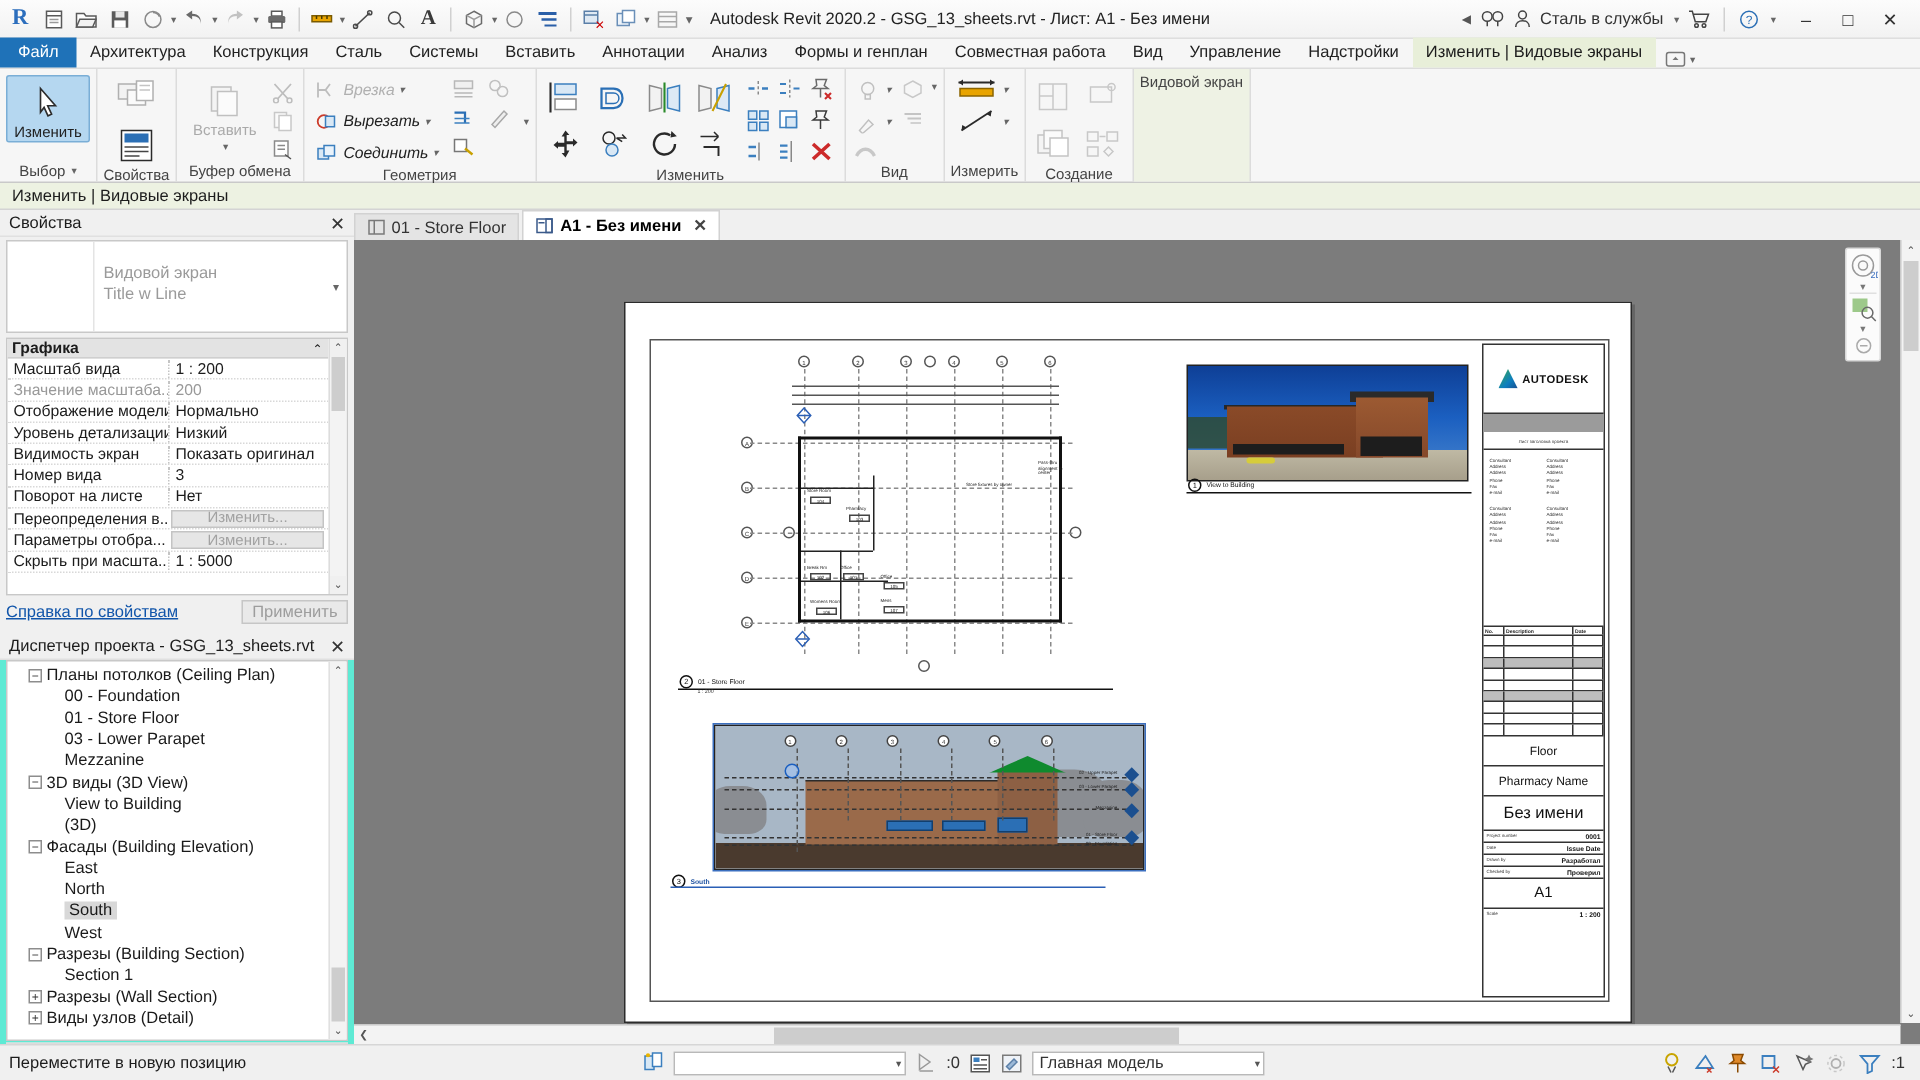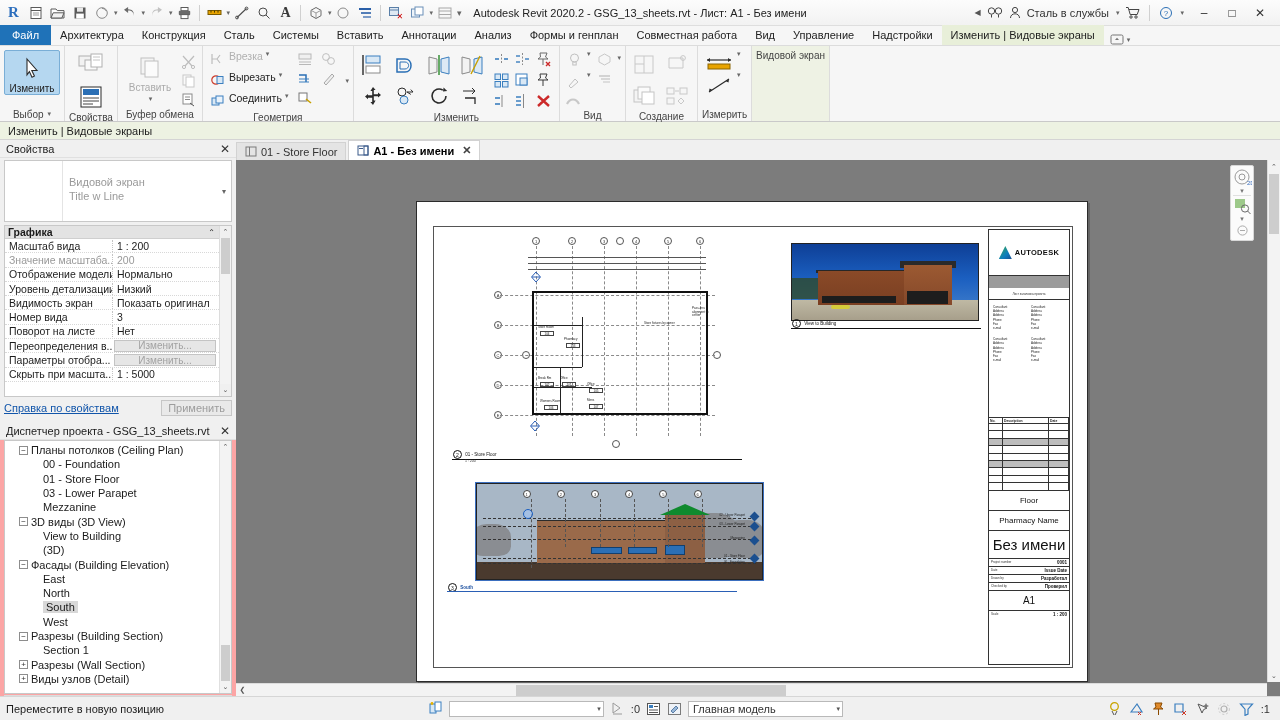--- a/index.html
+++ b/index.html
@@ -69,21 +69,21 @@
   }
   .big-btn {
     width: 56px; display: flex; flex-direction: column; align-items: center;
     padding: 2px 0 0 0; border-radius: 2px; font-size: 10px; color: #222; text-align: center;
     line-height: 11px;
   }
   .big-btn.sel { background: #b5d7f0; border: 1px solid #7aaed6; }
   .big-btn.disabled { color: #aaa; }
   .icon-sq { width: 30px; height: 30px; display:flex; align-items:center; justify-content:center; }
   .icon-sm { width: 18px; height: 18px; display:flex; align-items:center; justify-content:center; }
-  .small-row { display: flex; gap: 2px; height: 20px; padding: 0 2px; border-radius: 2px; font-size: 10.5px; color: #222; }
+  .small-row { display: flex; align-items: center; gap: 2px; height: 20px; padding: 0 2px; border-radius: 2px; font-size: 10.5px; color: #222; font-style: italic; }
   .small-row.disabled { color: #b0b0b0; }
   .icon-col { display: flex; flex-direction: column; gap: 1px; }
   .icon-grid3 { display: grid; grid-template-columns: repeat(3, 20px); grid-auto-rows: 20px; gap: 1px; }
 
   
   .optionsbar {
     position: absolute; top: 122px; left: 0; width: 1280px; height: 18px;
     background: #edf2e2; border-bottom: 1px solid #d4d4d4;
     display: flex; align-items: center; padding-left: 8px; font-size: 11px; color: #1c1c1c;
   }
@@ -135,21 +135,21 @@
   .vscroll .track { flex: 1; }
 
   .prop-footer { display: flex; align-items: center; margin: 3px 4px 0 4px; height: 16px; }
   .help-link { font-size: 11px; color: #1155aa; text-decoration: underline; }
   .apply-btn {
     margin-left: auto; height: 16px; padding: 0 6px; background: #e9e9e9; border: 1px solid #c6c6c6;
     font-size: 11px; color: #9d9d9d; display:flex; align-items:center;
   }
 
   
-  .browser { position: absolute; top: 422px; left: 0; width: 236px; height: 274px; background:#fca5a5; }
+  .browser { position: absolute; top: 422px; left: 0; width: 236px; height: 274px; background:#5eead4; }
   .tree { margin: 0 4px; background: #fff; border: 1px solid #c8c8c8; height: 254px; display:flex; }
   .tree-inner { flex: 1; padding-top: 2px; overflow: hidden; }
   .tnode { height: 14.3px; display: flex; align-items: center; font-size: 11px; white-space: nowrap; }
   .exp {
     width: 9px; height: 9px; border: 1px solid #8d8d8d; background:#fff; font-size: 8px; line-height: 7px;
     text-align: center; color: #333; margin-right: 3px; flex: none;
   }
   .tlabel.sel { background: #d8d8d8; padding: 0 3px; }
   .tree-scroll { width: 12px; background: #f3f3f3; border-left: 1px solid #e0e0e0; display:flex; flex-direction: column; }
   .tree-hscroll { margin: 1px 4px 0 4px; height: 13px; background: #f3f3f3; border: 1px solid #dcdcdc; display: flex; align-items: center; }
@@ -247,21 +247,21 @@
   .tb-sub { height: 12px; background: #9b9b9b; }
   .tb-slogan { height: 12px; display:flex; align-items:center; justify-content:center; font-size: 3px; color: #333; }
   .tb-consult { padding: 5px 4px; display: grid; grid-template-columns: 1fr 1fr; gap: 7px 4px; }
   .tb-cline { font-size: 3px; color: #222; line-height: 4.2px; }
   .tb-revhdr { display: grid; grid-template-columns: 14px 1fr 20px; font-size: 3.4px; font-weight: bold; border-bottom: 1px solid #333; }
   .tb-revhdr div { padding: 0.5px 1px; border-right: 1px solid #333; }
   .tb-revrow { display: grid; grid-template-columns: 14px 1fr 20px; height: 7.4px; border-bottom: 1px solid #333; }
   .tb-revrow div { border-right: 1px solid #333; }
   .tb-revrow.shade { background: #bdbdbd; }
   .tb-big { text-align: center; font-size: 8px; color: #111; padding: 5px 0; border-bottom: 1px solid #333; }
-  .tb-big.lg { font-size: 15px; }
+  .tb-big.lg { font-size: 11px; }
   .tb-kv { display: flex; justify-content: space-between; align-items: center; border-bottom: 1px solid #333; padding: 1px 2px; }
   .tb-k { font-size: 3px; color: #333; }
   .tb-v { font-size: 4.5px; color: #111; font-weight: bold; }
   .tb-sheetno { text-align: center; font-size: 10px; padding: 4px 0; border-bottom: 1px solid #333; color: #111; }
 
   
   .navbar {
     position: absolute; right: 26px; top: 25px; width: 24px; height: 76px;
     background: #fbfbfb; border: 1px solid #d8d8d8; border-radius: 2px;
     display: flex; flex-direction: column; align-items: center; padding-top: 2px;
@@ -814,20 +814,45 @@
                 <line x1="7" y1="11" x2="14" y2="11" stroke="#c4c4c4"></line>
               </svg>
           </span>
         </div>
         <span class="caret" style="align-self:flex-start;padding-top:4px;">▾</span>
       </div>
       <div class="panel-title">Вид</div>
     </div>
 
     <div class="panel">
+      <div class="panel-body" style="flex-direction:column;gap:1px;align-items:flex-start;">
+        <div class="small-row">
+          <span class="icon-sq">
+            <svg width="30" height="18" viewBox="0 0 30 18">
+                <line x1="3" y1="4" x2="27" y2="4" stroke="#2a2a2a" stroke-width="1.2"></line>
+                <path d="M3 4l3-2v4zM27 4l-3-2v4z" fill="#2a2a2a"></path>
+                <rect x="4" y="8" width="22" height="5" fill="#e8a400" stroke="#8a6400"></rect>
+              </svg>
+          </span>
+            <span class="caret">▾</span>
+        </div>
+        <div class="small-row">
+          <span class="icon-sq">
+            <svg width="30" height="20" viewBox="0 0 30 20">
+                <line x1="5" y1="16" x2="25" y2="3" stroke="#2a2a2a" stroke-width="1.2"></line>
+                <path d="M5 16l.5-3.6 2.6 1.4zM25 3l-.5 3.6-2.6-1.4z" fill="#2a2a2a"></path>
+              </svg>
+          </span>
+            <span class="caret">▾</span>
+        </div>
+      </div>
+      <div class="panel-title">Измерить</div>
+    </div>
+
+    <div class="panel">
       <div class="panel-body" style="gap:3px;">
         <div class="icon-col">
           <span class="icon-sq">
             <svg width="26" height="22" viewBox="0 0 26 22">
                 <rect x="3" y="2" width="18" height="17" fill="none" stroke="#c8c8c8"></rect>
                 <line x1="12" y1="2" x2="12" y2="19" stroke="#c8c8c8"></line>
                 <line x1="3" y1="10" x2="12" y2="10" stroke="#c8c8c8"></line>
               </svg>
           </span>
           <span class="icon-sq">
@@ -850,45 +875,20 @@
                 <rect x="2" y="3" width="7" height="6" fill="none" stroke="#c8c8c8"></rect>
                 <rect x="15" y="3" width="7" height="6" fill="none" stroke="#c8c8c8"></rect>
                 <path d="M10 6h4" stroke="#c8c8c8"></path>
                 <rect x="2" y="13" width="7" height="6" fill="none" stroke="#c8c8c8"></rect>
                 <path d="M16 13l3 3-3 3-3-3z" fill="none" stroke="#c8c8c8"></path>
               </svg>
           </span>
         </div>
       </div>
       <div class="panel-title">Создание</div>
-    </div>
-
-    <div class="panel">
-      <div class="panel-body" style="flex-direction:column;gap:1px;align-items:flex-start;">
-        <div class="small-row">
-          <span class="icon-sq">
-            <svg width="30" height="18" viewBox="0 0 30 18">
-                <line x1="3" y1="4" x2="27" y2="4" stroke="#2a2a2a" stroke-width="1.2"></line>
-                <path d="M3 4l3-2v4zM27 4l-3-2v4z" fill="#2a2a2a"></path>
-                <rect x="4" y="8" width="22" height="5" fill="#e8a400" stroke="#8a6400"></rect>
-              </svg>
-          </span>
-            <span class="caret">▾</span>
-        </div>
-        <div class="small-row">
-          <span class="icon-sq">
-            <svg width="30" height="20" viewBox="0 0 30 20">
-                <line x1="5" y1="16" x2="25" y2="3" stroke="#2a2a2a" stroke-width="1.2"></line>
-                <path d="M5 16l.5-3.6 2.6 1.4zM25 3l-.5 3.6-2.6-1.4z" fill="#2a2a2a"></path>
-              </svg>
-          </span>
-            <span class="caret">▾</span>
-        </div>
-      </div>
-      <div class="panel-title">Измерить</div>
     </div>
 
     <div class="panel ctx">
       <div class="panel-title">Видовой экран</div>
     </div>
   </div>
 
   <div class="optionsbar">
     <span>Изменить | Видовые экраны</span>
   </div>

